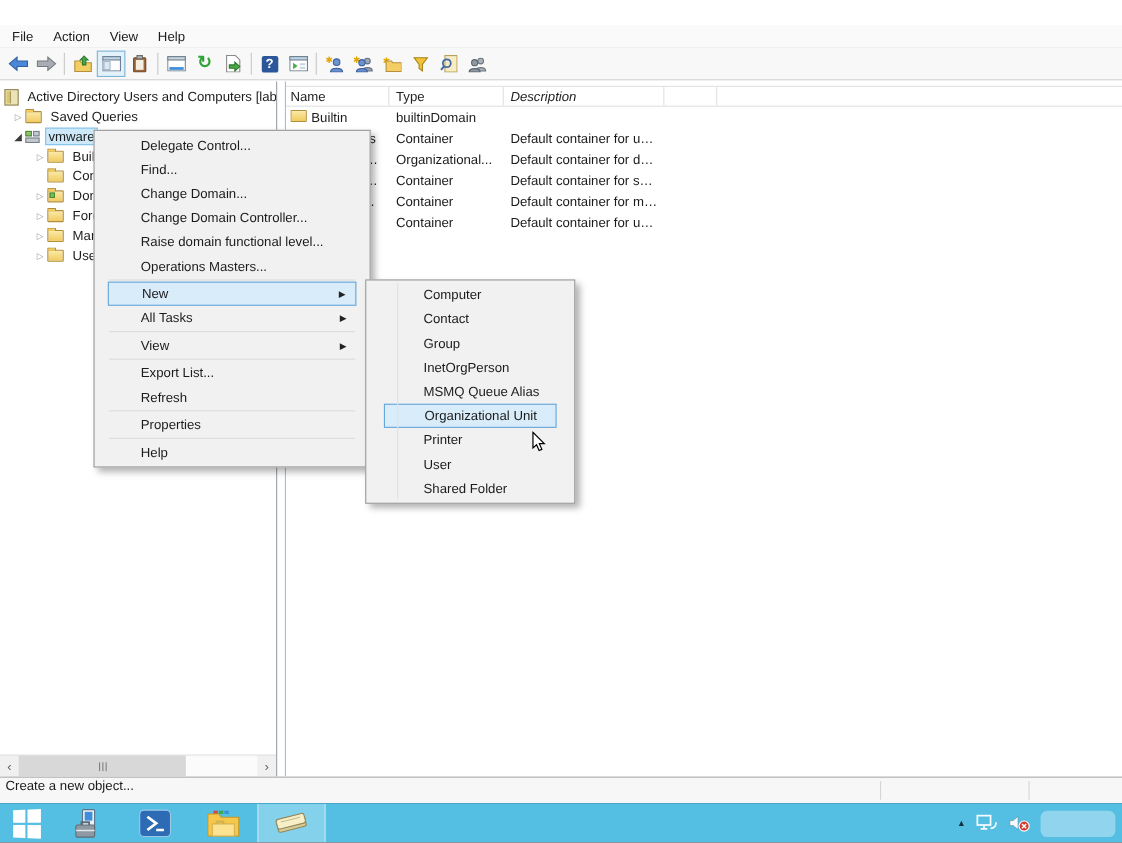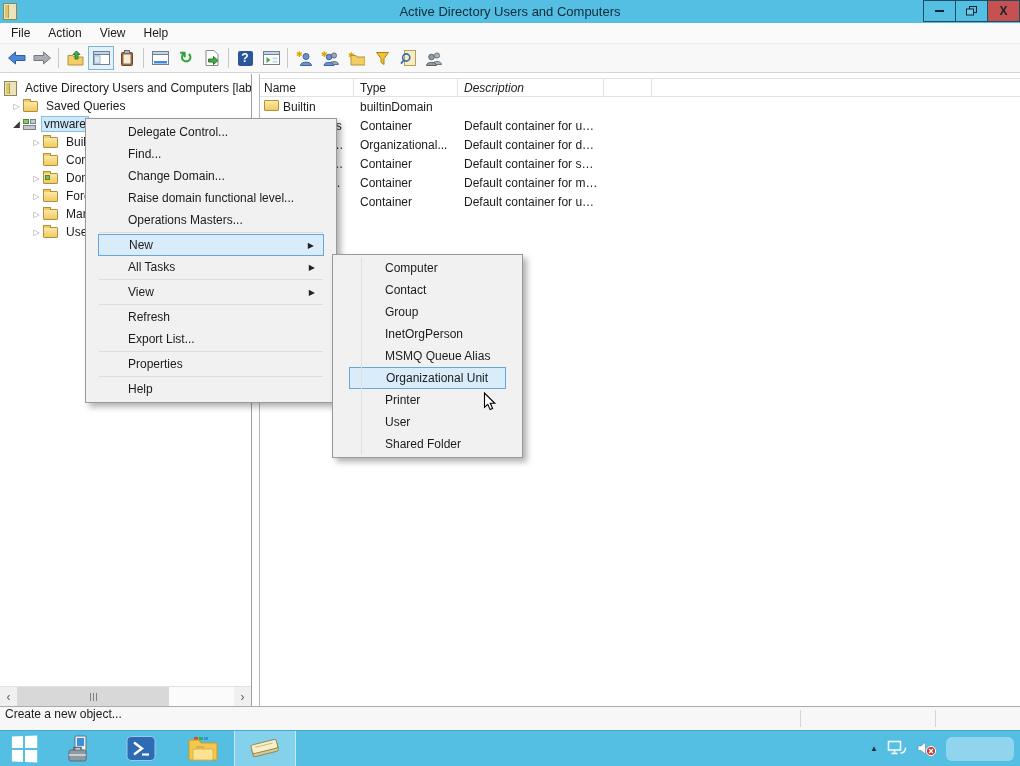--- a/index.html
+++ b/index.html
@@ -103,38 +103,20 @@
   .tray-up{font-size:8px;color:#17323e;}
   .blob{display:block;width:68px;height:24px;border-radius:6px;background:rgba(255,255,255,.35);}
   
   .cursor{position:absolute;left:483px;top:392px;z-index:10;}
 </style>
 </head>
 <body>
 
 <div class="screen" style="--titlebar: #55BFE3; --taskbar: #55BFE3; --closebtn: #C75050; --hl: #D9ECFA; --hlb: #66A6D8; --selection: #CDE8F8;">
 
-  <div class="titlebar">
-    <span class="ic-book-s" style="width:14px;height:17px;"></span>
-    <span class="apptitle">Active Directory Users and Computers</span>
-    <span class="win-controls" id="win-controls">
-        <span class="wc">
-          <span class="min"></span>
-        </span>
-        <span class="wc">
-          <svg width="11" height="10">
-            <rect x="3.5" y="0.5" width="7" height="6" fill="none" stroke="#10262f"></rect>
-            <rect x="0.5" y="3" width="7" height="6" fill="#6fcce9" stroke="#10262f"></rect>
-          </svg>
-        </span>
-        <span class="wc close">
-          <span class="x">X</span>
-        </span>
-      </span>
-  </div>
 
   <div class="menubar" id="menu-bar">
       <span class="mb-item">File</span>
       <span class="mb-item">Action</span>
       <span class="mb-item">View</span>
       <span class="mb-item">Help</span>
     </div>
 
   <div class="toolbar" id="tool-bar">
       <span class="tb-btn">
@@ -391,20 +373,23 @@
       <div class="mi">
         <span>Delegate Control...</span>
       </div>
       <div class="mi">
         <span>Find...</span>
       </div>
       <div class="mi">
         <span>Change Domain...</span>
       </div>
       <div class="mi">
+        <span>Change Domain Controller...</span>
+      </div>
+      <div class="mi">
         <span>Raise domain functional level...</span>
       </div>
       <div class="mi">
         <span>Operations Masters...</span>
       </div>
       <div class="msep"></div>
       <div class="mi hl">
         <span>New</span>
         <span class="arr">▶</span>
       </div>
@@ -412,24 +397,24 @@
         <span>All Tasks</span>
         <span class="arr">▶</span>
       </div>
       <div class="msep"></div>
       <div class="mi">
         <span>View</span>
         <span class="arr">▶</span>
       </div>
       <div class="msep"></div>
       <div class="mi">
+        <span>Export List...</span>
+      </div>
+      <div class="mi">
         <span>Refresh</span>
-      </div>
-      <div class="mi">
-        <span>Export List...</span>
       </div>
       <div class="msep"></div>
       <div class="mi">
         <span>Properties</span>
       </div>
       <div class="msep"></div>
       <div class="mi">
         <span>Help</span>
       </div>
     </div>

